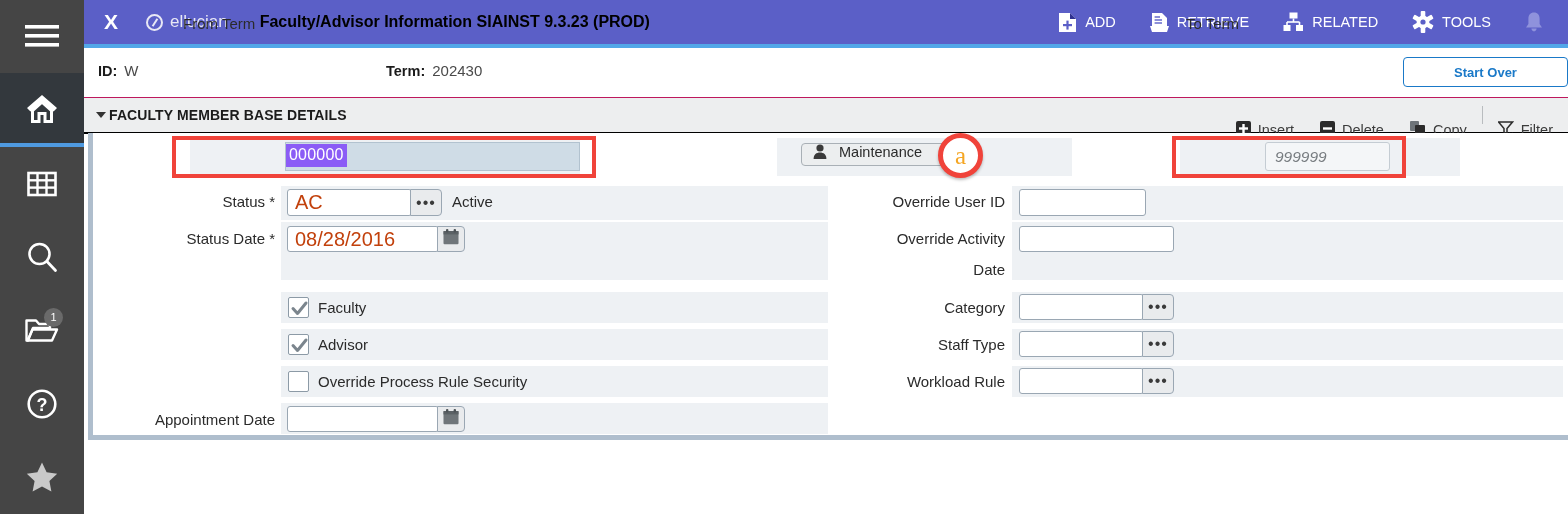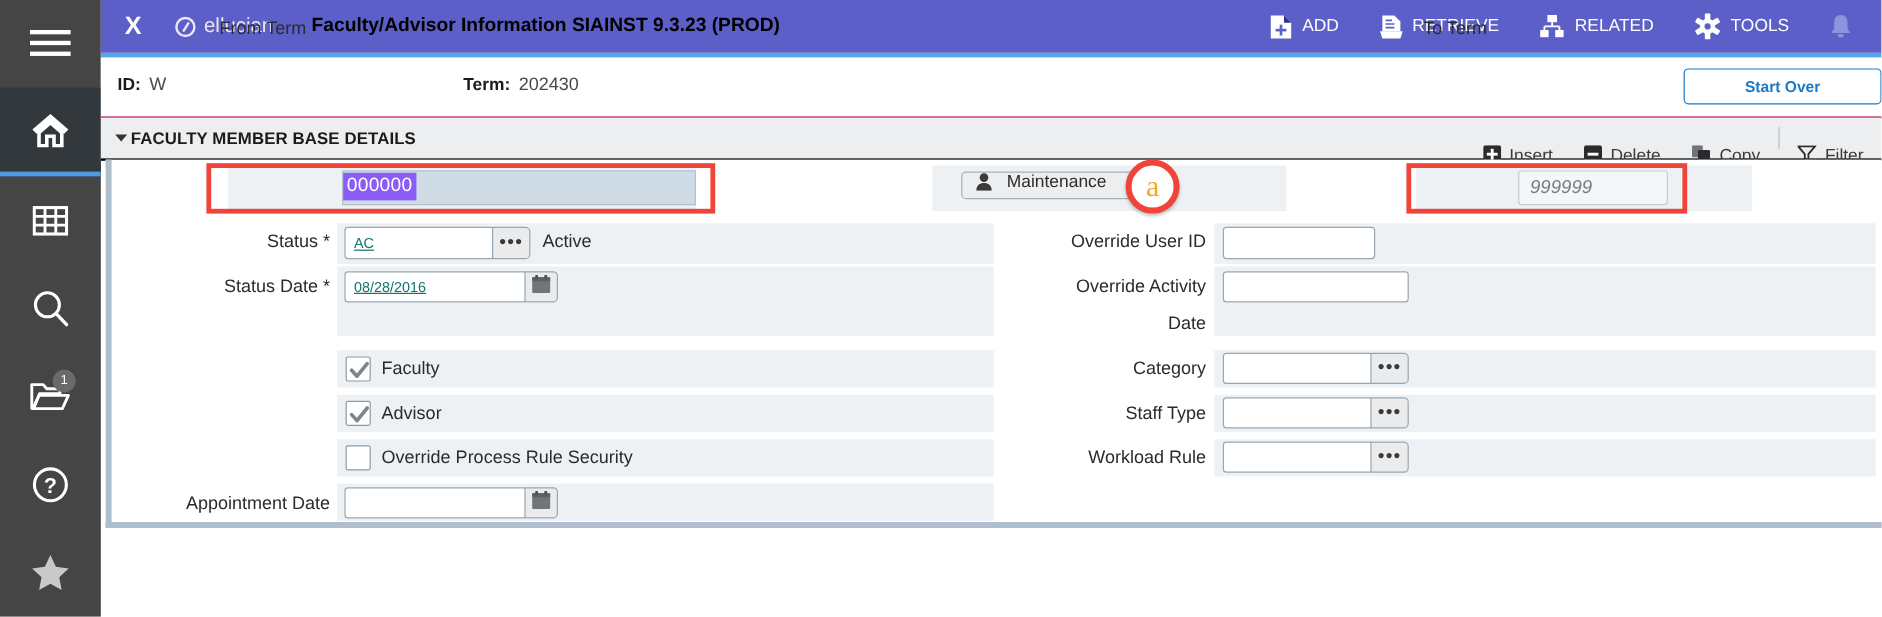--- a/index.html
+++ b/index.html
@@ -279,26 +279,25 @@
     font-size: 15px;
     color: #2b2b2b;
     text-align: right;
   }
   .finput {
     position: absolute;
     background: #ffffff;
     border: 1px solid #9aa7b3;
     border-radius: 3px;
     box-sizing: border-box;
-    font-size: 12px;
-    color: #0f766e;
+    font-size: 20px;
+    color: #c2410c;
     padding-left: 7px;
     display: flex; align-items: center;
     font-family: "Liberation Sans", sans-serif;
-    text-decoration: underline;
   }
   .finput.plain { border-radius: 3px; }
   .lov {
     position: absolute;
     border: 1px solid #9aa7b3;
     border-radius: 0 4px 4px 0;
     background: #e9ebed;
     box-sizing: border-box;
     display: flex; align-items: center; justify-content: center;
     cursor: pointer;

